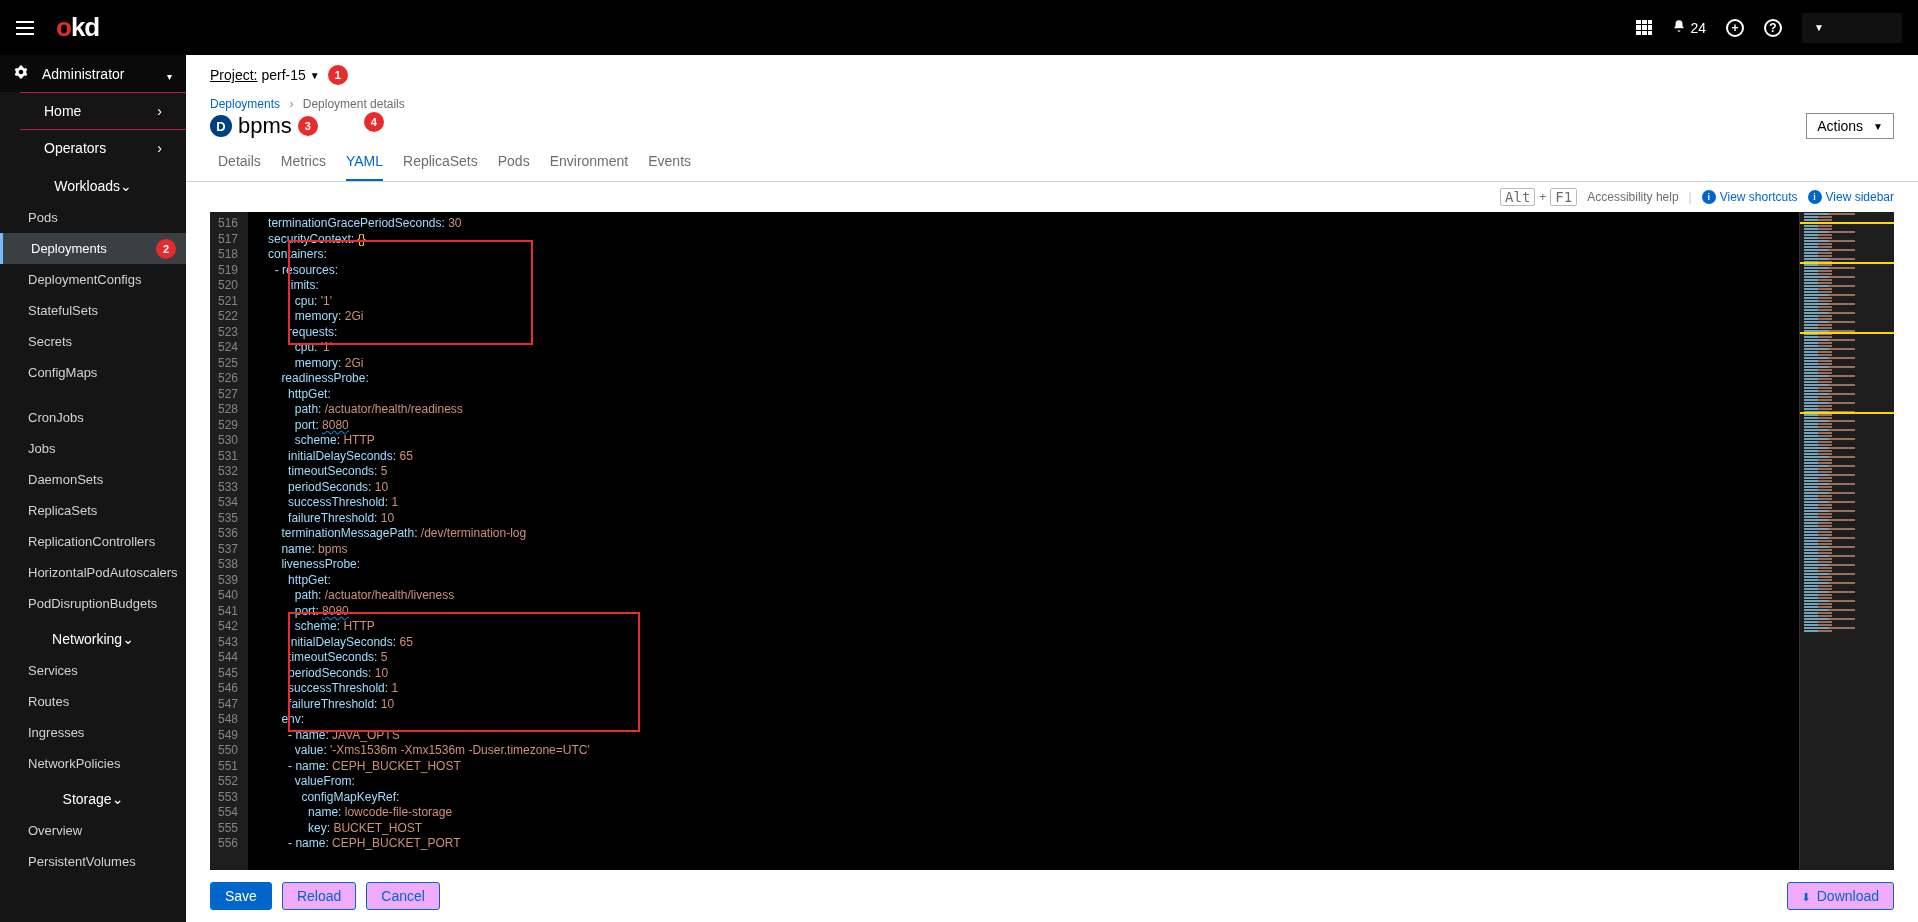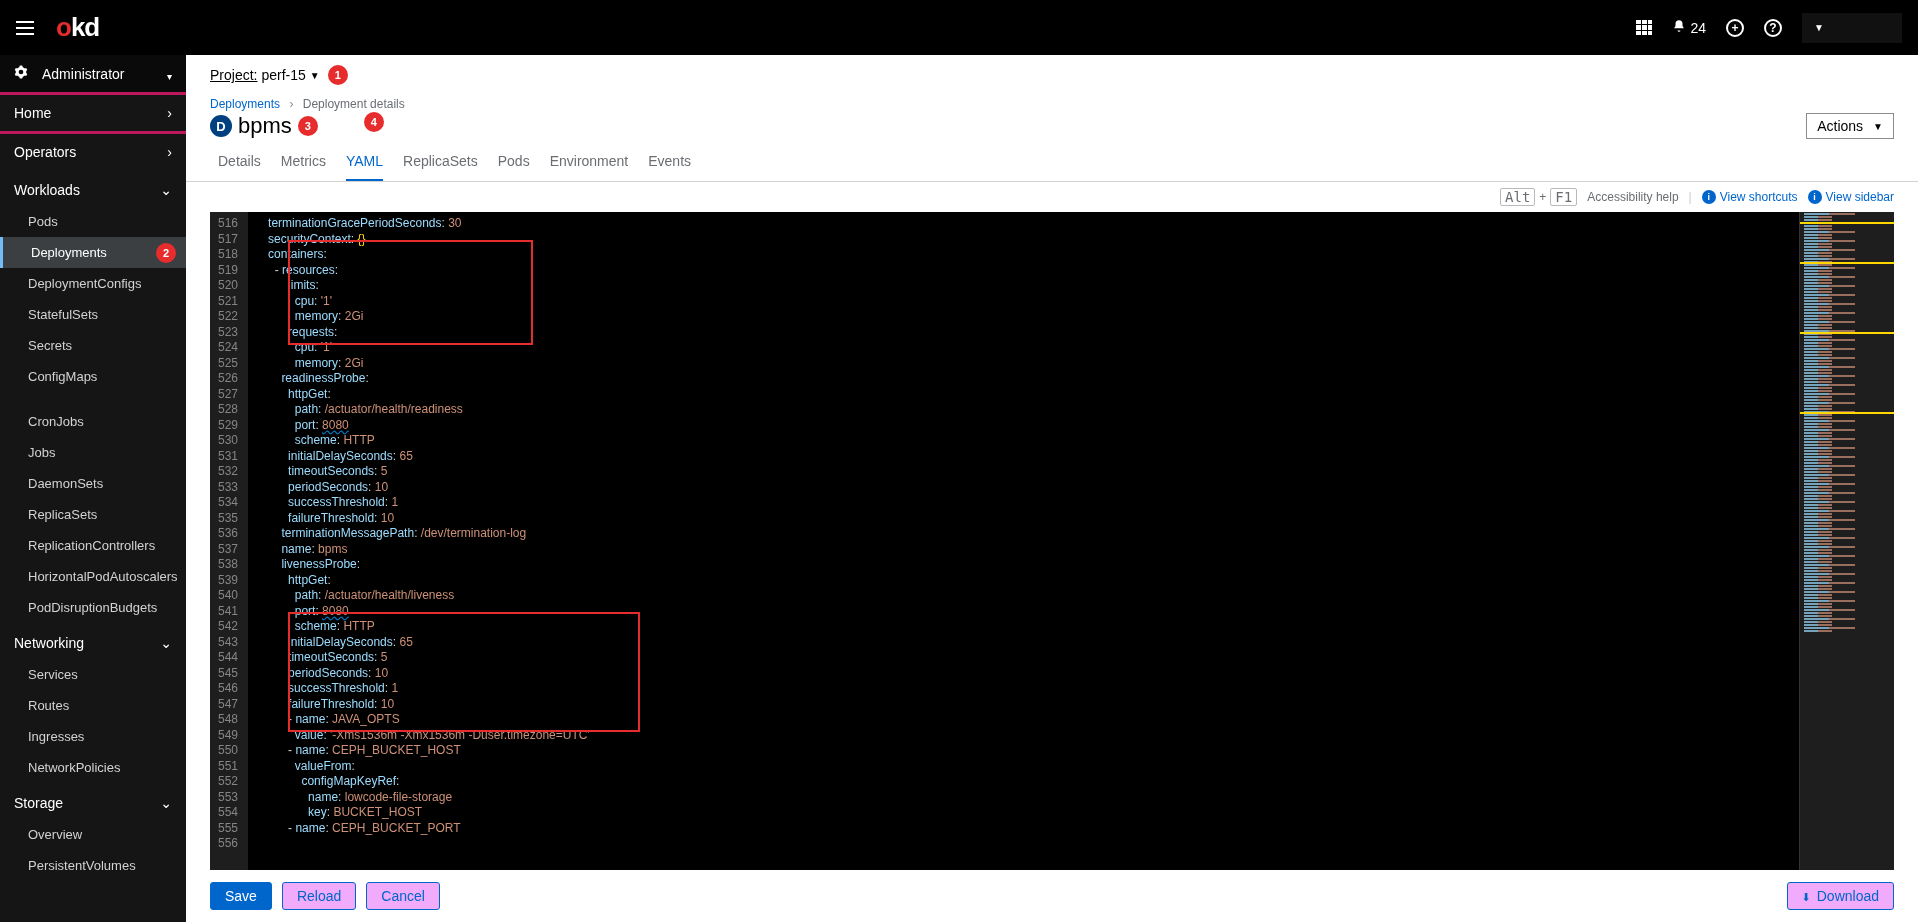--- a/index.html
+++ b/index.html
@@ -19,26 +19,26 @@
 .plus-circle, .help-circle { width: 18px; height: 18px; border: 2px solid #fff; border-radius: 50%; display: flex; align-items: center; justify-content: center; font-size: 12px; font-weight: bold; cursor: pointer; }
 .user-dropdown { background: #111; padding: 6px 12px; display: flex; align-items: center; gap: 8px; cursor: pointer; min-width: 100px; height: 30px;}
 .user-dropdown .caret { font-size: 10px; }
 
 
 .sidebar { position: absolute; left: 0; top: 55px; bottom: 0; width: 186px; background: #151515; color: #fff; overflow-y: auto; font-size: 14px; }
 .sidebar-section-header { display: flex; align-items: flex-end; padding: 10px 14px; cursor: pointer; justify-content: space-between; }
 .sidebar-section-header.admin { background: #0a0a0a; }
 .sidebar-section-header.admin .gear { margin-right: 8px; font-size: 12px; }
 .sidebar-section-header .caret { font-size: 10px; }
-.sidebar-top-item { display: flex; align-items: center; padding: 10px 14px; cursor: pointer; justify-content: space-between; border-top: 3px solid #be185d; }
+.sidebar-top-item { display: flex; align-items: center; padding: 10px 24px; cursor: pointer; justify-content: space-between; border-top: 1px solid #be185d; margin-left: 20px; }
 .sidebar-sub { padding-left: 28px; }
 .sidebar-item { padding: 8px 0; cursor: pointer; color: #d2d2d2; font-size: 13px; position: relative; }
 .sidebar-item.active { background: #3c3f42; color: #fff; margin-left: -28px; padding-left: 28px; border-left: 3px solid #73bcf7; position: relative; }
 .sidebar-item .badge-callout { position: absolute; right: 10px; top: 50%; transform: translateY(-50%); }
-.section-label { padding: 12px 14px 8px; cursor: pointer; display: flex; justify-content: space-between; align-items: center; }
+.section-label { padding: 12px 14px 8px; cursor: pointer; display: flex; justify-content: center; align-items: center; }
 
 
 .content { position: absolute; left: 186px; right: 0; top: 55px; bottom: 0; background: #fff; display: flex; flex-direction: column; }
 
 
 .project-bar { padding: 10px 24px; display: flex; align-items: center; gap: 8px; font-size: 14px; }
 .project-bar .label { margin-right: -4px; text-decoration: underline; }
 .project-bar select, .project-bar .proj-val { border: none; font-size: 14px; display: inline-flex; align-items: center; gap: 4px; cursor: pointer; }
 .callout { width: 20px; height: 20px; border-radius: 50%; background: #e62c2c; color: #fff; display: inline-flex; align-items: center; justify-content: center; font-size: 11px; font-weight: bold; }
 
@@ -332,20 +332,21 @@
           <div class="line">          <span class="tok-key">livenessProbe</span><span class="tok-punc">:</span></div>
           <div class="line">            <span class="tok-key">httpGet</span><span class="tok-punc">:</span></div>
           <div class="line">              <span class="tok-key">path</span><span class="tok-punc">: </span><span class="tok-val">/actuator/health/liveness</span></div>
           <div class="line">              <span class="tok-key">port</span><span class="tok-punc">: </span><span class="tok-num underline-dash">8080</span></div>
           <div class="line">              <span class="tok-key">scheme</span><span class="tok-punc">: </span><span class="tok-val">HTTP</span></div>
           <div class="line">            <span class="tok-key">initialDelaySeconds</span><span class="tok-punc">: </span><span class="tok-num">65</span></div>
           <div class="line">            <span class="tok-key">timeoutSeconds</span><span class="tok-punc">: </span><span class="tok-num">5</span></div>
           <div class="line">            <span class="tok-key">periodSeconds</span><span class="tok-punc">: </span><span class="tok-num">10</span></div>
           <div class="line">            <span class="tok-key">successThreshold</span><span class="tok-punc">: </span><span class="tok-num">1</span></div>
           <div class="line">            <span class="tok-key">failureThreshold</span><span class="tok-punc">: </span><span class="tok-num">10</span></div>
+          <div class="line">          <span class="tok-key">env</span><span class="tok-punc">:</span></div>
           <div class="line">            <span class="tok-dash">- </span><span class="tok-key">name</span><span class="tok-punc">: </span><span class="tok-val">JAVA_OPTS</span></div>
           <div class="line">              <span class="tok-key">value</span><span class="tok-punc">: </span><span class="tok-str">'-Xms1536m -Xmx1536m -Duser.timezone=UTC'</span></div>
           <div class="line">            <span class="tok-dash">- </span><span class="tok-key">name</span><span class="tok-punc">: </span><span class="tok-val">CEPH_BUCKET_HOST</span></div>
           <div class="line">              <span class="tok-key">valueFrom</span><span class="tok-punc">:</span></div>
           <div class="line">                <span class="tok-key">configMapKeyRef</span><span class="tok-punc">:</span></div>
           <div class="line">                  <span class="tok-key">name</span><span class="tok-punc">: </span><span class="tok-val">lowcode-file-storage</span></div>
           <div class="line">                  <span class="tok-key">key</span><span class="tok-punc">: </span><span class="tok-val">BUCKET_HOST</span></div>
           <div class="line">            <span class="tok-dash">- </span><span class="tok-key">name</span><span class="tok-punc">: </span><span class="tok-val">CEPH_BUCKET_PORT</span></div>
         </div>
     </div>

